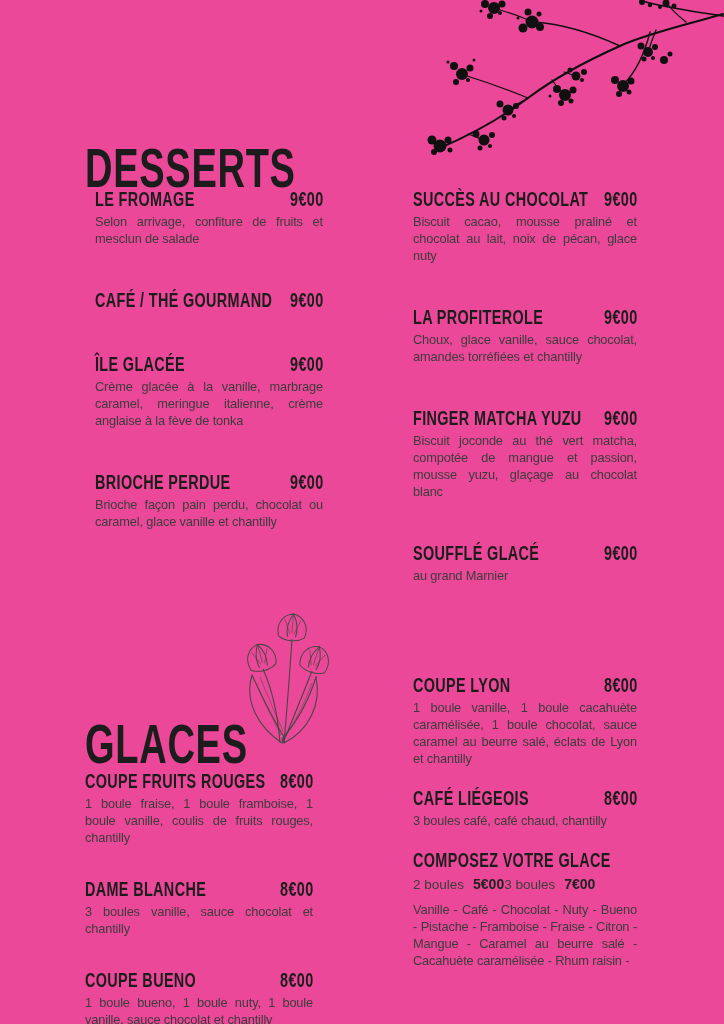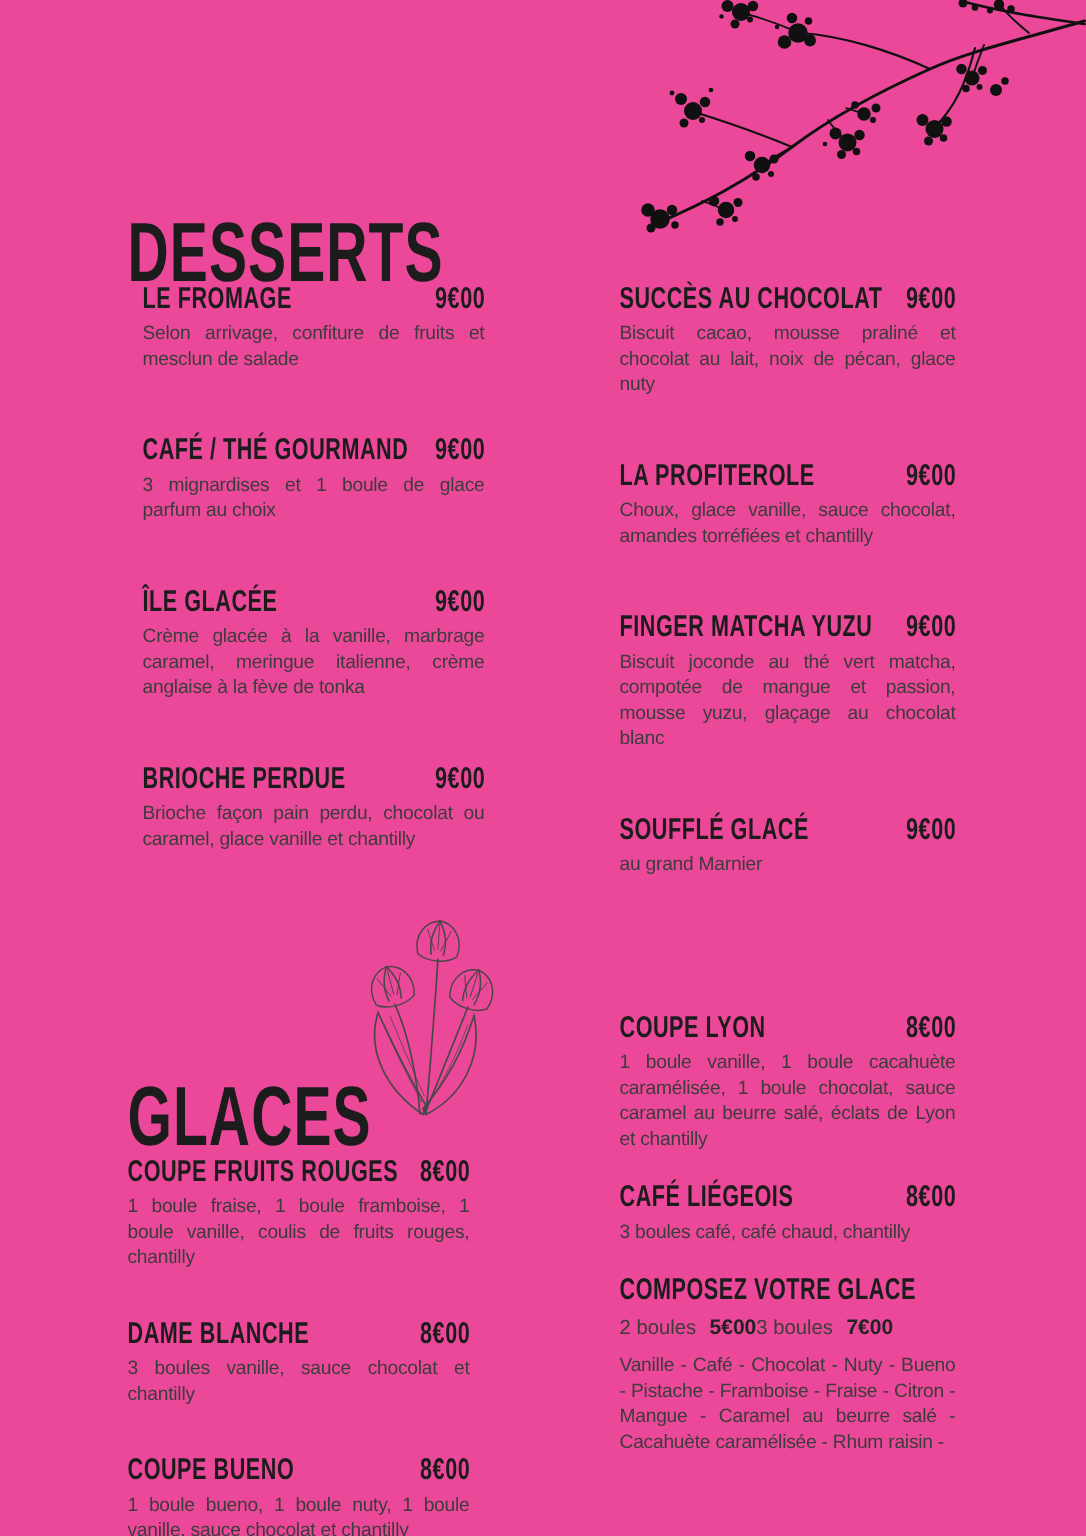--- a/index.html
+++ b/index.html
@@ -132,21 +132,20 @@
         <span class="item-name">LE FROMAGE</span>
         <span class="item-price">9€00</span>
       </div>
       <p class="item-desc">Selon arrivage, confiture de fruits et mesclun de salade</p>
     </div>
     <div class="item">
       <div class="item-head">
         <span class="item-name">CAFÉ / THÉ GOURMAND</span>
         <span class="item-price">9€00</span>
       </div>
-      <p class="item-desc">3 mignardises et 1 boule de glace parfum au choix</p>
     </div>
     <div class="item">
       <div class="item-head">
         <span class="item-name">ÎLE GLACÉE</span>
         <span class="item-price">9€00</span>
       </div>
       <p class="item-desc">Crème glacée à la vanille, marbrage caramel, meringue italienne, crème anglaise à la fève de tonka</p>
     </div>
     <div class="item">
       <div class="item-head">

